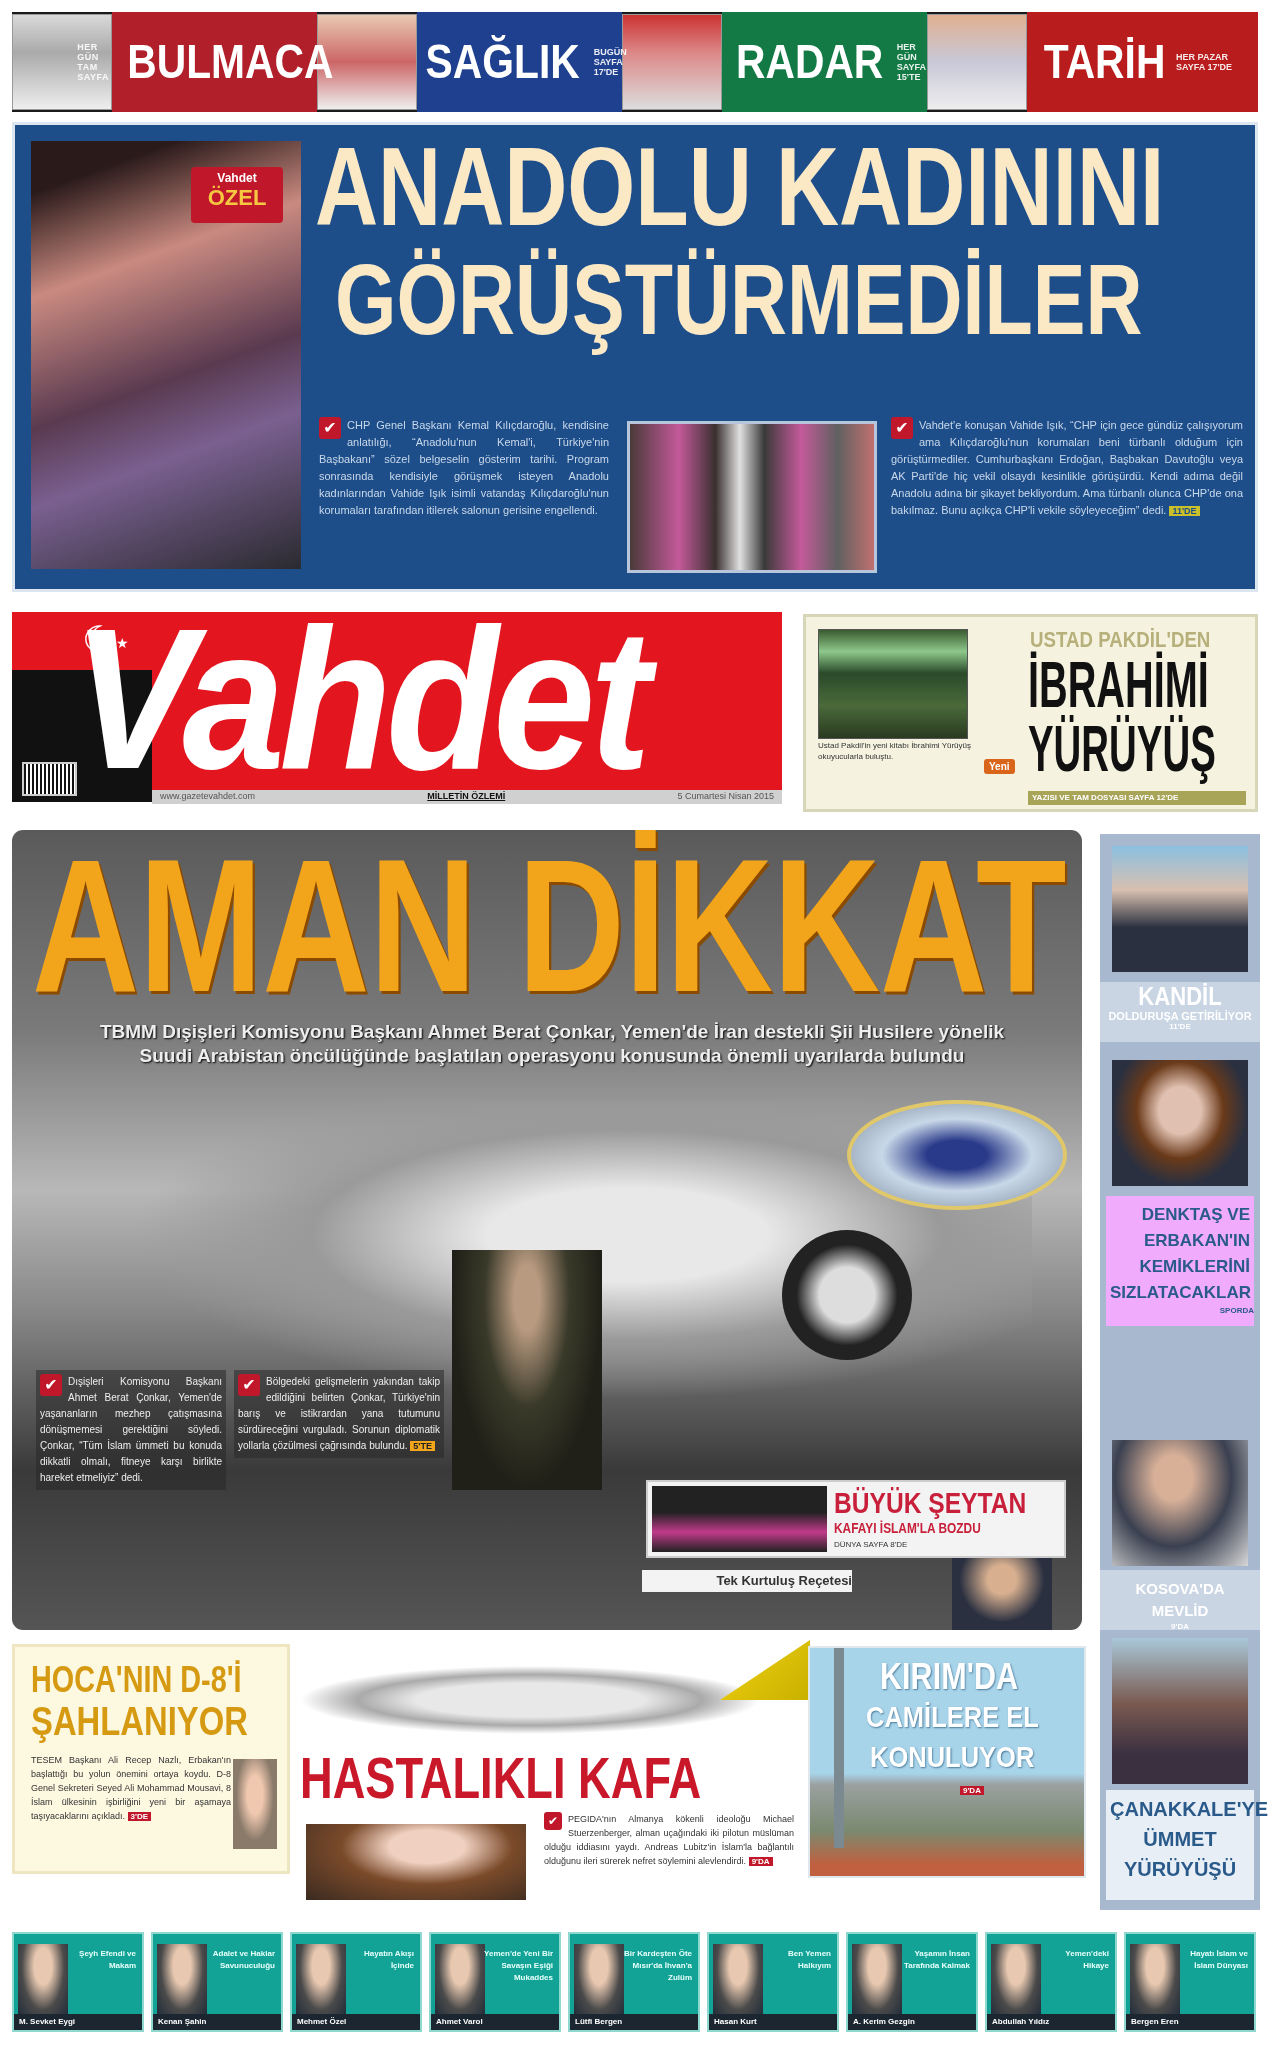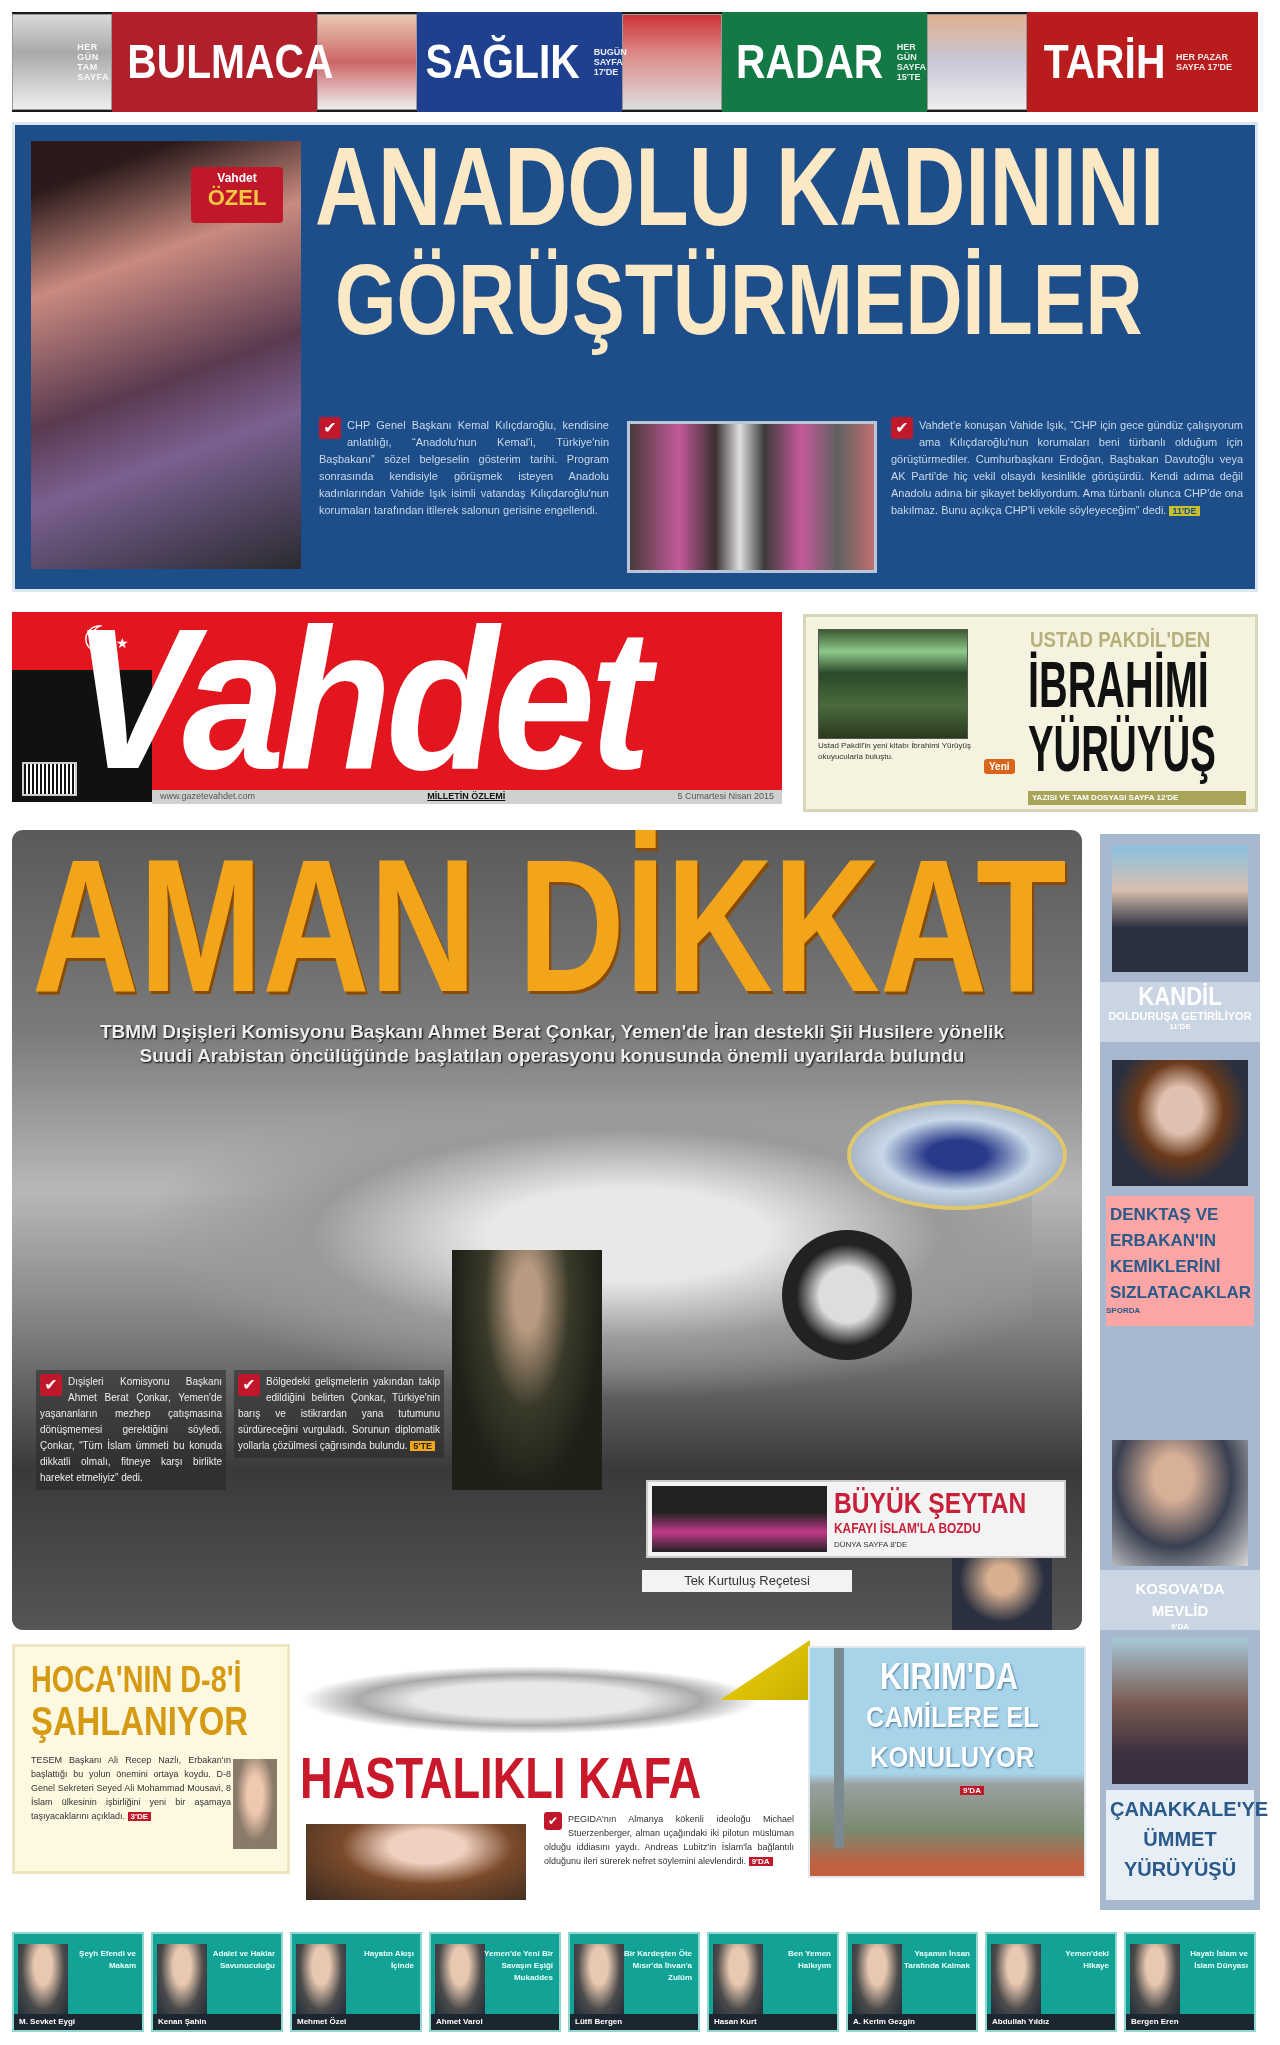--- a/index.html
+++ b/index.html
@@ -108,33 +108,33 @@
   <div class="abs copy" style="left:222px;top:540px;width:210px;color:#eee;font-size:10px;line-height:16px;background:rgba(40,40,40,.55);padding:4px">
     <span class="tick">✔</span><span>Bölgedeki gelişmelerin yakından takip edildiğini belirten Çonkar, Türkiye'nin barış ve istikrardan yana tutumunu sürdüreceğini vurguladı. Sorunun diplomatik yollarla çözülmesi çağrısında bulundu.</span>
     <span style="background:#f2a51a;color:#222;font-weight:bold;padding:0 3px;font-size:9px">5'TE</span>
   </div>
   <div class="abs" style="left:634px;top:650px;width:420px;height:78px;background:#f3f3f3;border:2px solid #ccc">
     <div class="abs" style="left:4px;top:4px;width:175px;height:66px;background:linear-gradient(180deg,#222 40%,#c03a8a 70%,#222)"></div>
     <div class="abs" style="left:186px;top:4px;font-size:30px;font-weight:bold;color:#c8203a;white-space:nowrap;transform:scaleX(.82);transform-origin:left top">BÜYÜK ŞEYTAN</div>
     <div class="abs" style="left:186px;top:38px;font-size:14px;font-weight:bold;color:#c8203a;white-space:nowrap;transform:scaleX(.85);transform-origin:left top">KAFAYI İSLAM'LA BOZDU</div>
     <div class="abs" style="left:186px;top:58px;font-size:8px;color:#333">DÜNYA SAYFA 8'DE</div>
   </div>
-  <div class="abs" style="left:630px;top:740px;width:210px;height:22px;background:#f3f3f3;font-size:13px;font-weight:normal;color:#333;text-align:center;line-height:22px">Tek Kurtuluş Reçetesi</div>
+  <div class="abs" style="left:630px;top:740px;width:210px;height:22px;background:#f3f3f3;font-size:13px;font-weight:bold;color:#333;text-align:right;line-height:22px">Tek Kurtuluş Reçetesi</div>
   <div class="abs" style="left:940px;top:728px;width:100px;height:72px;background:radial-gradient(ellipse at 50% 30%,#d8b090 20%,#2a3040 60%)"></div>
 </div>
 
 <div class="abs side" style="left:1100px;top:834px;width:160px;height:1076px">
   <div class="abs photo" style="left:12px;top:12px;width:136px;height:126px;background:linear-gradient(180deg,#8ac0e0 0%,#d8c0b0 35%,#2a3040 65%)"></div>
   <div class="abs panel" style="left:0;top:148px;width:160px;height:60px">
     <div style="font-size:26px;line-height:28px;transform:scaleX(.85)">KANDİL</div>
     <div style="font-size:11px">DOLDURUŞA GETİRİLİYOR</div>
     <div style="font-size:8px">11'DE</div>
   </div>
   <div class="abs" style="left:12px;top:226px;width:136px;height:126px;background:radial-gradient(ellipse at 50% 40%,#e0c0b0 22%,#6a3a1a 45%,#2a3040 70%)"></div>
-  <div class="abs" style="left:6px;top:362px;width:148px;height:130px;background:#fca5a5;color:#2a5a8a;text-align:left;font-weight:bold">
+  <div class="abs" style="left:6px;top:362px;width:148px;height:130px;background:#f0abfc;color:#2a5a8a;text-align:right;font-weight:bold">
     <div style="font-size:17px;line-height:26px;padding:6px 4px 0">DENKTAŞ VE ERBAKAN'IN KEMİKLERİNİ SIZLATACAKLAR</div>
     <div style="font-size:8px;color:#2a5a8a">SPORDA</div>
   </div>
   <div class="abs" style="left:12px;top:606px;width:136px;height:126px;background:radial-gradient(ellipse at 45% 30%,#d8b098 18%,#3a4050 55%,#d8d8d8)"></div>
   <div class="abs panel" style="left:0;top:736px;width:160px;height:60px">
     <div style="font-size:15px;line-height:22px;padding:8px 12px 0">KOSOVA'DA MEVLİD</div>
     <div style="font-size:8px">9'DA</div>
   </div>
   <div class="abs" style="left:12px;top:804px;width:136px;height:146px;background:linear-gradient(180deg,#a8c8d8,#7a5a50 45%,#3a3040 80%)"></div>
   <div class="abs" style="left:6px;top:956px;width:148px;height:110px;background:#e8eef6;color:#2a5a8a;text-align:center;font-weight:bold">

